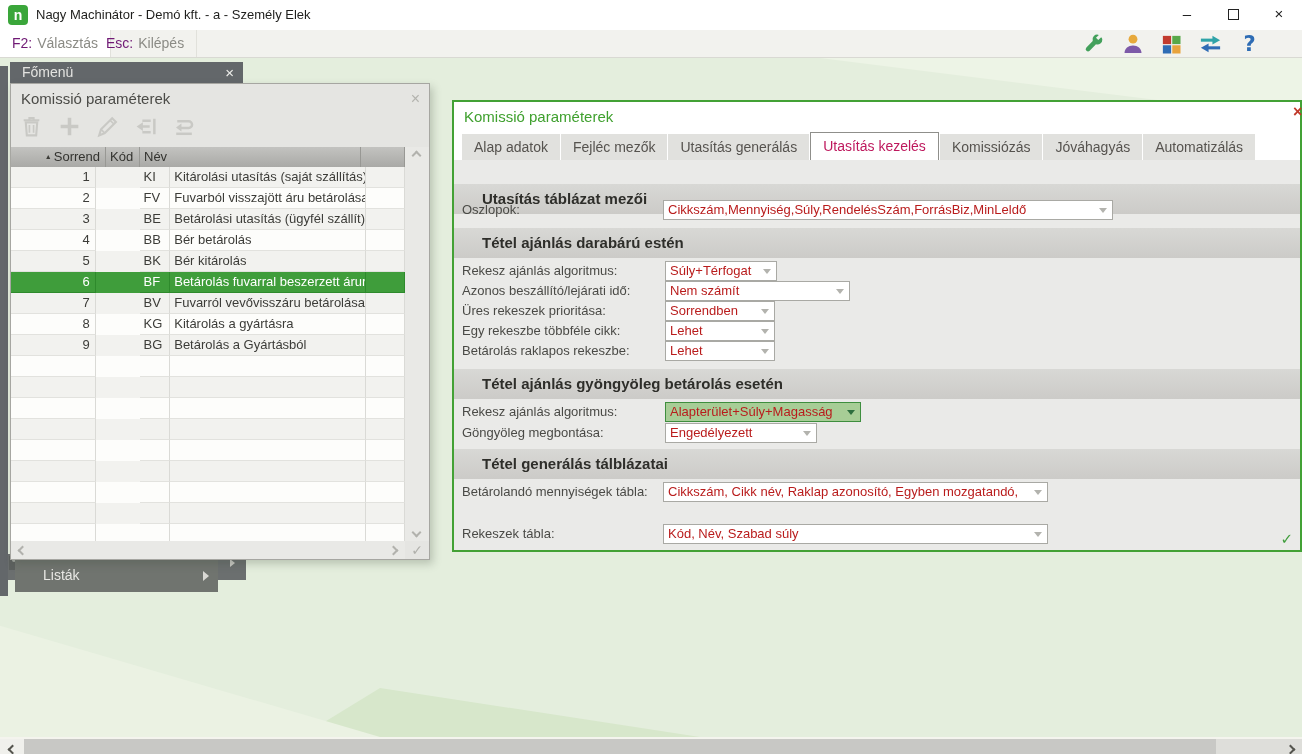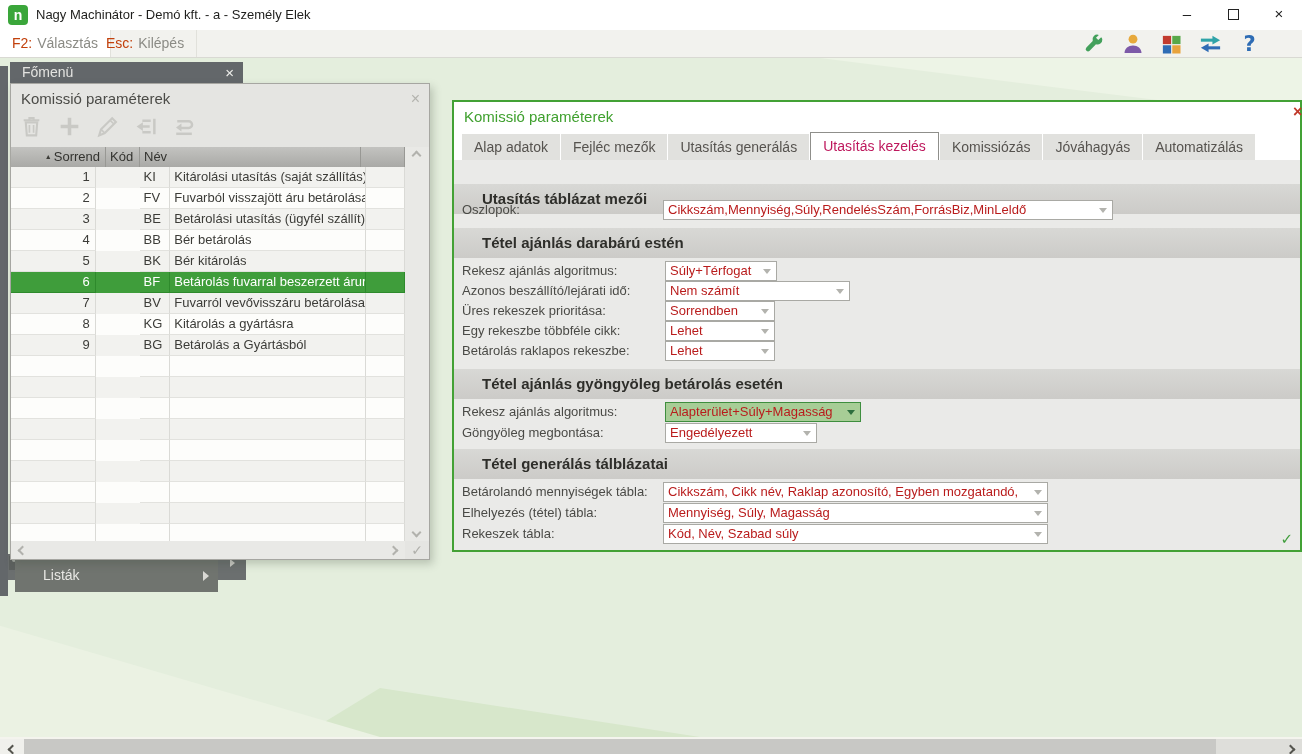--- a/index.html
+++ b/index.html
@@ -14,21 +14,21 @@
   .title-text { position:absolute; left:36px; top:0; line-height:30px; font-size:13px; color:#1e1e1c; }
   .winctl { position:absolute; top:0; right:0; height:30px; display:flex; }
   .winctl span { width:46px; height:30px; text-align:center; line-height:28px; color:#222; font-size:15px; cursor:default; }
   .btn-max i { display:inline-block; width:11px; height:11px; border:1px solid #222; margin-top:9px; }
 
   
   .menubar { position:absolute; left:0; top:30px; width:100%; height:28px; background:#f2f2ee;
              border-bottom:1px solid #d9d9d3; z-index:10; }
   .menu-item { position:absolute; top:0; height:27px; line-height:27px; font-size:14px; padding:0 12px;
                color:#8b8b85; border-right:1px solid #e1e1db; }
-  .menu-item .key { color:#c2410c; margin-right:5px; }
+  .menu-item .key { color:#701a75; margin-right:5px; }
   .mi-f2 { left:0; background:#ffffff; }
   .mi-esc { left:94px; }
   .quick-icons { position:absolute; right:40px; top:1px; height:26px; display:flex; gap:14px; align-items:center; }
   .qicon { width:25px; height:25px; display:flex; align-items:center; justify-content:center; }
   .help-glyph { color:#2e6cb4; font-weight:bold; font-size:21px; font-family:"DejaVu Sans",sans-serif; }
 
   
   .desktop { position:absolute; left:0; top:58px; width:1302px; height:679px; background:#e4eedd; overflow:hidden; }
   .poly { position:absolute; }
   .poly1 { left:300px; top:630px; width:400px; height:49px; background:#d7e7cb;
@@ -444,27 +444,20 @@
         </div>
 
         <div class="band" style="top:289px"><span>Tétel generálás tálblázatai</span></div>
         <div class="frow" style="top:322px">
           <span class="flabel">Betárolandó mennyiségek tábla:</span>
           <div class="dd" style="left:201px;width:385px">
             <span class="ddv">Cikkszám, Cikk név, Raklap azonosító, Egyben mozgatandó,</span>
               <i class="dda"></i>
           </div>
         </div>
-        <div class="frow" style="top:343px">
-          <span class="flabel">Elhelyezés (tétel) tábla:</span>
-          <div class="dd" style="left:201px;width:385px">
-            <span class="ddv">Mennyiség, Súly, Magasság</span>
-              <i class="dda"></i>
-          </div>
-        </div>
         <div class="frow" style="top:364px">
           <span class="flabel">Rekeszek tábla:</span>
           <div class="dd" style="left:201px;width:385px">
             <span class="ddv">Kód, Név, Szabad súly</span>
               <i class="dda"></i>
           </div>
         </div>
         <span class="panel-check">✓</span>
       </div>
     </div>

